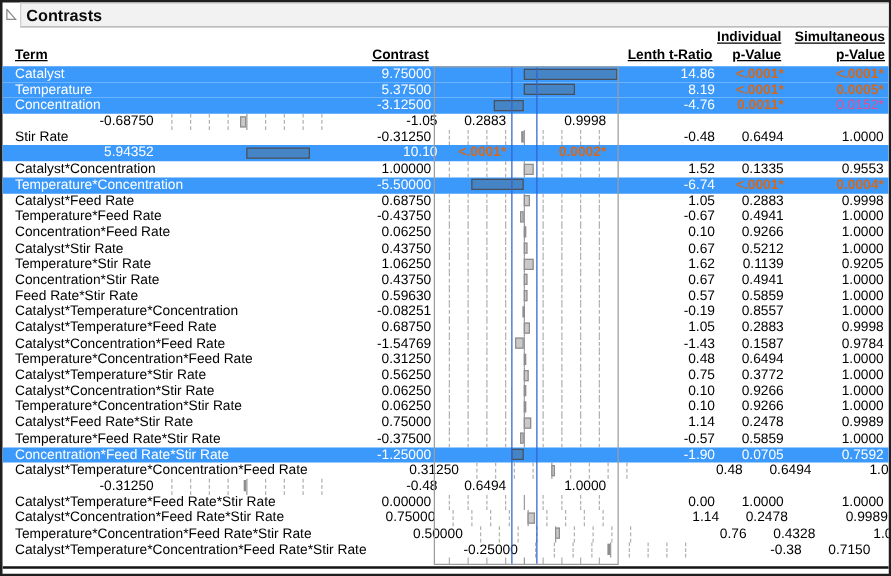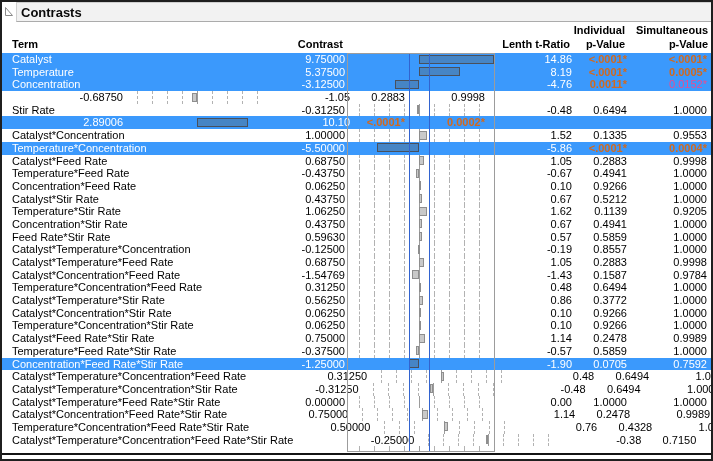--- a/index.html
+++ b/index.html
@@ -14,21 +14,21 @@
   }
   .titlebar { display: flex; height: 20px; align-items: stretch; }
   .disclosure-box { width: 14px; display: flex; align-items: center; justify-content: center; cursor: pointer; }
   .title-strip {
     flex: 1; background: #f2f2f2;
     border-top: 1px solid #d0d0d0; border-left: 1px solid #d0d0d0; border-bottom: 1px solid #ababab;
     display: flex; align-items: center; padding-left: 4px;
     font-weight: bold; font-size: 13px; color: #0a0a0a;
   }
   .headers { position: relative; height: 31px; font-weight: bold; font-size: 11px; color: #000; }
-  .headers span { position: absolute; white-space: nowrap; }
+  .headers span { position: absolute; white-space: nowrap; text-decoration: underline; }
   .h-term        { left: 10px;  top: 16px; }
   .h-contrast    { right: 368px; top: 16px; }
   .h-tratio      { right: 141px; top: 16px; margin-left: 12px; }
   .h-ind-top     { right: 86px;  top: 2px; }
   .h-ind-bot     { right: 86px;  top: 16px; }
   .h-sim-top     { right: 3px;   top: 2px; }
   .h-sim-bot     { right: 3px;   top: 16px; }
   .rows { position: relative; }
   .row { display: flex; height: 12.7px; font-size: 11px; line-height: 12.6px; color: #000; white-space: nowrap; }
   .row.hl { background: #3b99fc; color: #fff; }
@@ -142,21 +142,21 @@
           <div class="gridline" style="left: 117px;"></div>
           <div class="gridline" style="left: 132px;"></div>
           <div class="zeroline" style="left: 72px;"></div>
           <div class="bar gray" style="width: 2.39375px; left: 69.6063px;"></div>
         </div>
         <div class="cell-t">-0.48</div>
         <div class="cell-ind">0.6494</div>
         <div class="cell-sim">1.0000</div>
       </div>
       <div class="row hl">
-        <div class="cell-contrast">2.89006</div>
+        <div class="cell-contrast">5.94352</div>
         <div class="cell-chart">
           <div class="bar blue" style="width: 50.7475px; left: 72px;"></div>
         </div>
         <div class="cell-t">10.10</div>
         <div class="cell-ind p-orange">&lt;.0001*</div>
         <div class="cell-sim p-orange">0.0002*</div>
       </div>
       <div class="row">
         <div class="cell-term">Catalyst*Concentration</div>
         <div class="cell-contrast">1.00000</div>
@@ -175,21 +175,21 @@
         <div class="cell-t">1.52</div>
         <div class="cell-ind">0.1335</div>
         <div class="cell-sim">0.9553</div>
       </div>
       <div class="row hl">
         <div class="cell-term">Temperature*Concentration</div>
         <div class="cell-contrast">-5.50000</div>
         <div class="cell-chart">
           <div class="bar blue" style="width: 42.13px; left: 29.87px;"></div>
         </div>
-        <div class="cell-t">-5.86</div>
+        <div class="cell-t">-6.74</div>
         <div class="cell-ind p-orange">&lt;.0001*</div>
         <div class="cell-sim p-orange">0.0004*</div>
       </div>
       <div class="row">
         <div class="cell-term">Catalyst*Feed Rate</div>
         <div class="cell-contrast">0.68750</div>
         <div class="cell-chart">
           <div class="gridline" style="left: 12px;"></div>
           <div class="gridline" style="left: 27px;"></div>
           <div class="gridline" style="left: 42px;"></div>
@@ -314,21 +314,21 @@
           <div class="gridline" style="left: 132px;"></div>
           <div class="zeroline" style="left: 72px;"></div>
           <div class="bar gray" style="width: 2.8725px; left: 72px;"></div>
         </div>
         <div class="cell-t">0.57</div>
         <div class="cell-ind">0.5859</div>
         <div class="cell-sim">1.0000</div>
       </div>
       <div class="row">
         <div class="cell-term">Catalyst*Temperature*Concentration</div>
-        <div class="cell-contrast">-0.12500</div>
+        <div class="cell-contrast">-0.08251</div>
         <div class="cell-chart">
           <div class="gridline" style="left: 12px;"></div>
           <div class="gridline" style="left: 27px;"></div>
           <div class="gridline" style="left: 42px;"></div>
           <div class="gridline" style="left: 57px;"></div>
           <div class="gridline" style="left: 87px;"></div>
           <div class="gridline" style="left: 102px;"></div>
           <div class="gridline" style="left: 117px;"></div>
           <div class="gridline" style="left: 132px;"></div>
           <div class="zeroline" style="left: 72px;"></div>
@@ -403,21 +403,21 @@
           <div class="gridline" style="left: 27px;"></div>
           <div class="gridline" style="left: 42px;"></div>
           <div class="gridline" style="left: 57px;"></div>
           <div class="gridline" style="left: 87px;"></div>
           <div class="gridline" style="left: 102px;"></div>
           <div class="gridline" style="left: 117px;"></div>
           <div class="gridline" style="left: 132px;"></div>
           <div class="zeroline" style="left: 72px;"></div>
           <div class="bar gray" style="width: 4.30875px; left: 72px;"></div>
         </div>
-        <div class="cell-t">0.86</div>
+        <div class="cell-t">0.75</div>
         <div class="cell-ind">0.3772</div>
         <div class="cell-sim">1.0000</div>
       </div>
       <div class="row">
         <div class="cell-term">Catalyst*Concentration*Stir Rate</div>
         <div class="cell-contrast">0.06250</div>
         <div class="cell-chart">
           <div class="gridline" style="left: 12px;"></div>
           <div class="gridline" style="left: 27px;"></div>
           <div class="gridline" style="left: 42px;"></div>
@@ -513,21 +513,20 @@
           <div class="gridline" style="left: 117px;"></div>
           <div class="gridline" style="left: 132px;"></div>
           <div class="zeroline" style="left: 72px;"></div>
           <div class="bar gray" style="width: 2.39375px; left: 72px;"></div>
         </div>
         <div class="cell-t">0.48</div>
         <div class="cell-ind">0.6494</div>
         <div class="cell-sim">1.0000</div>
       </div>
       <div class="row">
-        <div class="cell-term">Catalyst*Temperature*Concentration*Stir Rate</div>
         <div class="cell-contrast">-0.31250</div>
         <div class="cell-chart">
           <div class="gridline" style="left: 12px;"></div>
           <div class="gridline" style="left: 27px;"></div>
           <div class="gridline" style="left: 42px;"></div>
           <div class="gridline" style="left: 57px;"></div>
           <div class="gridline" style="left: 87px;"></div>
           <div class="gridline" style="left: 102px;"></div>
           <div class="gridline" style="left: 117px;"></div>
           <div class="gridline" style="left: 132px;"></div>

